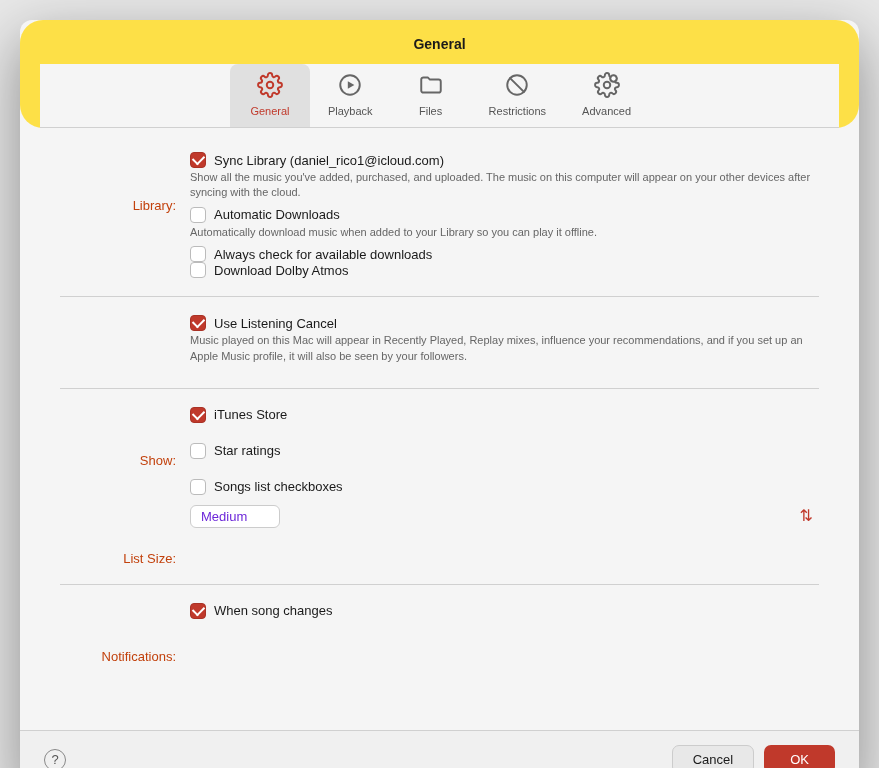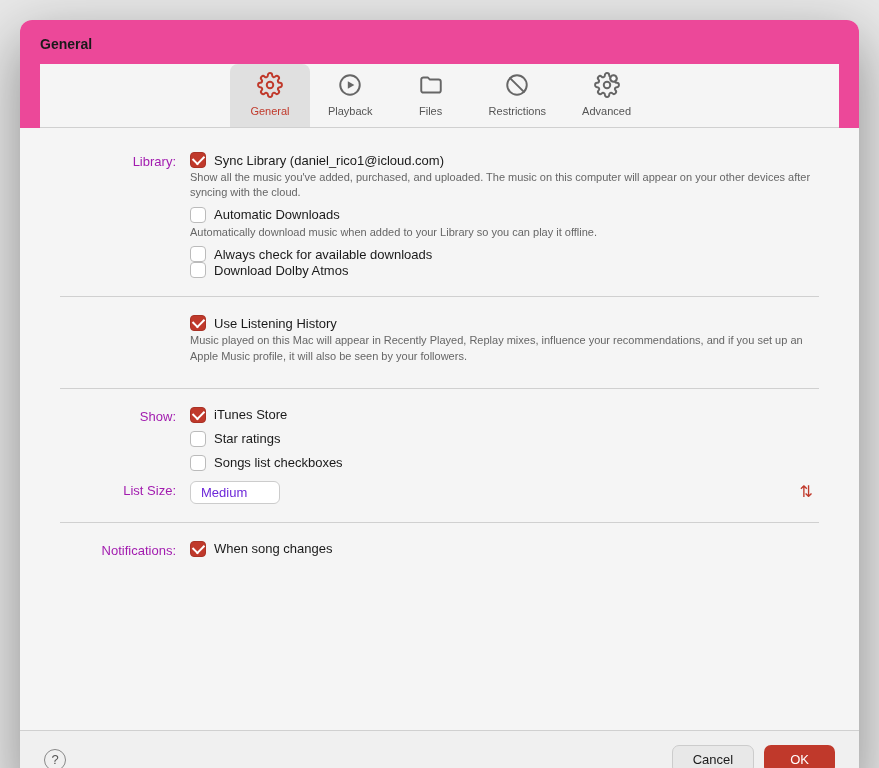--- a/index.html
+++ b/index.html
@@ -20,22 +20,24 @@
       box-shadow: 0 20px 60px rgba(0,0,0,0.4);
       width: 879px;
       min-height: 768px;
       display: flex;
       flex-direction: column;
       overflow: hidden;
     }
 
     
     .title-bar {
+      text-align: center;
       padding: 16px 20px 0 20px;
-      background: #ec4899;
+      background: #fde047;
+      border-radius: 23px;
     }
 
     .title-bar h1 {
       font-size: 14px;
       font-weight: 600;
       color: #1a1a1a;
       margin-bottom: 12px;
     }
 
     
@@ -97,27 +99,28 @@
 
     
     .settings-row {
       display: flex;
       align-items: flex-start;
       margin-bottom: 6px;
     }
 
     .row-label {
       font-size: 13px;
-      color: #a21caf;
+      color: #c2410c;
       font-weight: 500;
       min-width: 130px;
       text-align: right;
       padding-right: 14px;
       padding-top: 2px;
       flex-shrink: 0;
+      margin-top: 44px;
     }
 
     .row-content {
       flex: 1;
       display: flex;
       flex-direction: column;
       gap: 0;
     }
 
     
@@ -178,21 +181,21 @@
       line-height: 1.4;
       margin-top: 2px;
       margin-bottom: 6px;
     }
 
     
     .indented-options {
       margin-left: 0;
       display: flex;
       flex-direction: column;
-      gap: 8px;
+      gap: 20px;
     }
 
     
     .select-wrapper {
       display: inline-flex;
       align-items: center;
       position: relative;
     }
 
     .styled-select {
@@ -380,21 +383,21 @@
     </div>
 
     <hr class="section-divider">
 
     <div class="settings-row">
       <span class="row-label"></span>
       <div class="row-content">
         <div class="checkbox-row">
           <label>
             <div class="cb checked"></div>
-            <span>Use Listening History</span>
+            <span>Use Listening Cancel</span>
           </label>
         </div>
         <div class="desc-text">Music played on this Mac will appear in Recently Played, Replay mixes, influence your recommendations, and if you set up an Apple Music profile, it will also be seen by your followers.</div>
       </div>
     </div>
 
     <hr class="section-divider">
 
     <div class="settings-row">
       <span class="row-label">Show:</span>

